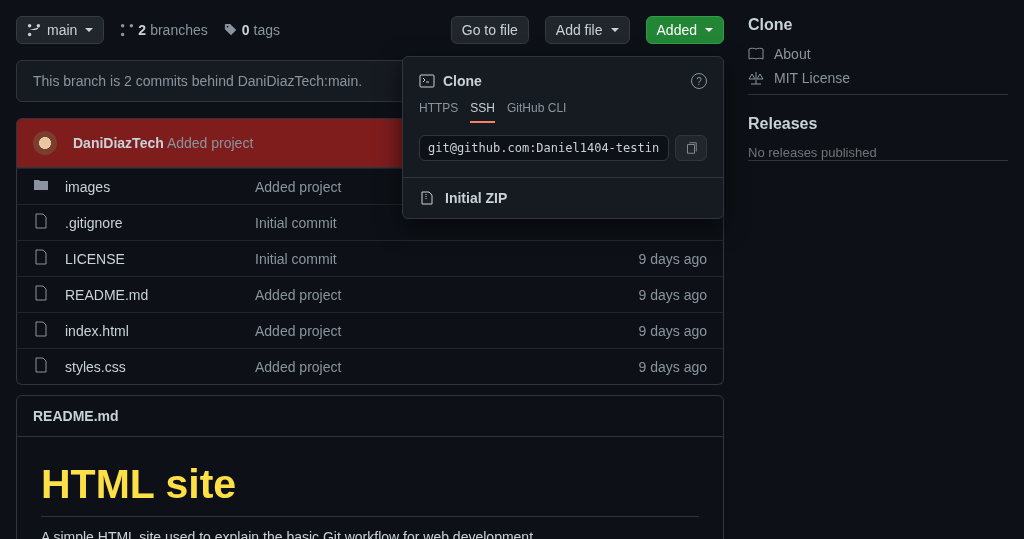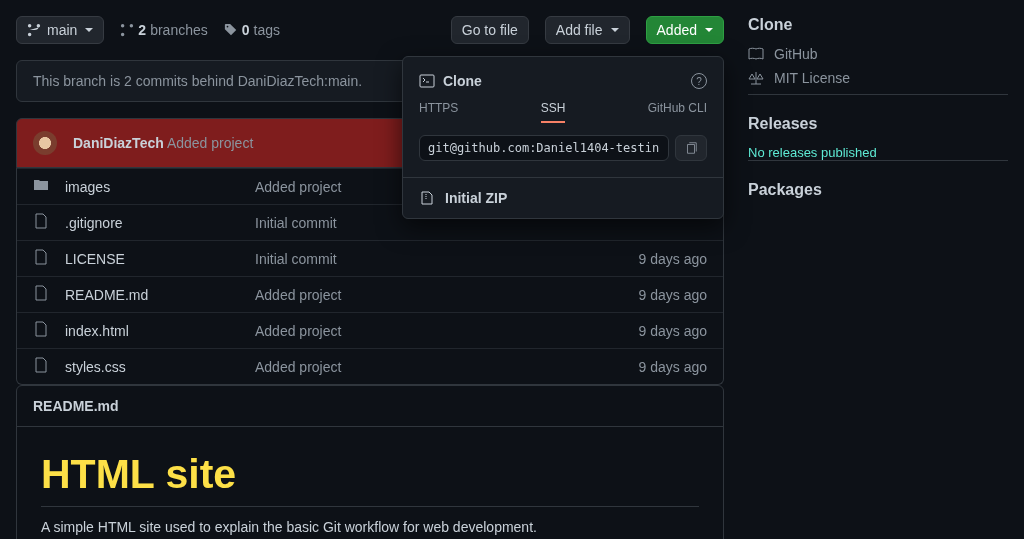--- a/index.html
+++ b/index.html
@@ -12,48 +12,48 @@
 .btn-green { background:#238636; border-color:#2ea043; color:#fff; }
 .caret::after { content:""; border:4px solid transparent; border-top-color:currentColor; display:inline-block; margin-left:2px; transform:translateY(2px); }
 .meta { display:inline-flex; align-items:center; gap:4px; color:#8b949e; font-size:14px; }
 .meta b { color:#c9d1d9; font-weight:600; }
 .spacer { flex:1; }
 .banner { background:#161b22; border:1px solid #30363d; border-radius:6px; padding:12px 16px; color:#8b949e; margin-bottom:16px; }
 .commit-row { background:#7f1d1d; border:1px solid #30363d; border-radius:6px 6px 0 0; padding:12px 16px; display:flex; align-items:center; gap:16px; }
 .avatar { width:24px; height:24px; border-radius:50%; background:radial-gradient(circle,#e8c7a3 35%,#7a3d2e 36%); }
 .commit-row b { color:#c9d1d9; }
 .commit-row span.msg { color:#8b949e; }
-.files { border:1px solid #30363d; border-top:none; border-radius:0 0 6px 6px; margin-bottom:0; }
+.files { border:1px solid #30363d; border-top:none; border-radius:0 0 6px 6px; margin-bottom:10px; }
 .file-row { display:flex; align-items:center; padding:8px 16px; border-top:1px solid #21262d; }
 .file-row .icon { width:16px; margin-right:16px; color:#8b949e; }
 .file-row .name { width:190px; color:#c9d1d9; }
 .file-row .msg { flex:1; color:#8b949e; }
 .file-row .time { color:#8b949e; }
 .readme-box { border:1px solid #30363d; border-radius:6px; }
 .readme-hdr { padding:12px 16px; border-bottom:1px solid #30363d; color:#c9d1d9; font-weight:600; }
 .readme-body { padding:24px; }
 .readme-body h1 { font-size:41px; color:#fde047; margin-bottom:12px; padding-bottom:8px; border-bottom:1px solid #30363d; }
 .readme-body p { color:#c9d1d9; }
 .dropdown { position:absolute; top:40px; right:0; width:322px; background:#161b22; border:1px solid #30363d; border-radius:6px; padding:16px; z-index:10; box-shadow:0 8px 24px rgba(0,0,0,0.6); }
 .dropdown .dtitle { display:flex; align-items:center; gap:8px; margin-bottom:12px;justify-content:flex-end; }
 .dropdown .dtitle b { color:#c9d1d9; }
 .dropdown .dtitle .help { margin-left:auto; color:#8b949e; width:16px; height:16px; border:1px solid #8b949e; border-radius:50%; font-size:10px; display:flex; align-items:center; justify-content:center; }
-.tabs { display:flex; gap:12px; font-size:12px; margin-bottom:12px;justify-content:space-between; }
+.tabs { display:flex; gap:12px; font-size:12px; margin-bottom:12px; }
 .tabs span { color:#8b949e; padding-bottom:6px; cursor:pointer; }
 .tabs span.active { color:#c9d1d9; border-bottom:2px solid #f78166; }
 .urlbox { display:flex; gap:6px; margin-bottom:8px; }
 .urlbox input { flex:1; background:#0d1117; border:1px solid #30363d; border-radius:6px; padding:5px 8px; color:#c9d1d9; font-family:monospace; font-size:12px; }
 .copybtn { background:#21262d; border:1px solid #30363d; border-radius:6px; width:32px; display:flex; align-items:center; justify-content:center; color:#8b949e; cursor:pointer; }
 .hint { font-size:12px; color:#8b949e; }
 .dlzip { border-top:1px solid #30363d; margin:16px -16px -16px; padding:12px 16px; display:flex; align-items:center; gap:10px; color:#c9d1d9; cursor:pointer; }
 .sidebar h2 { font-size:16px; color:#c9d1d9; margin-bottom:12px; }
 .about-desc { color:#c9d1d9; margin-bottom:16px; }
 .about-link { display:flex; align-items:center; gap:10px; color:#8b949e; margin-bottom:8px; cursor:pointer; }
 .section { border-top:1px solid #30363d; padding-top:20px; }
-.muted { color:#5eead4; font-size:13px; }
+.muted { color:#737373; font-size:13px; }
 .langbar { height:8px; background:#e34c26; border-radius:4px; margin:12px 0; }
 .langitem { display:flex; align-items:center; gap:8px; font-size:13px; }
 .dot { width:8px; height:8px; border-radius:50%; background:#e34c26; }
 svg { fill:currentColor; }
 </style>
 </head>
 <body>
 
 <div class="container">
   <div class="main">
@@ -186,32 +186,31 @@
       </div>
     </div>
   </div>
 
   <div class="sidebar">
     <h2>Clone</h2>
     <div class="about-link">
       <svg width="16" height="16" viewBox="0 0 16 16">
           <path d="M1 3c2-1 5-1 7 0 2-1 5-1 7 0v10c-2-1-5-1-7 0-2-1-5-1-7 0z" stroke="currentColor" fill="none"></path>
         </svg>
-      <span>GitHub</span>
+      <span>About</span>
     </div>
     <div class="about-link">
       <svg width="16" height="16" viewBox="0 0 16 16">
           <path d="M8 2v12M4 4l-3 5h6zM12 4l-3 5h6zM3 14h10" stroke="currentColor" fill="none"></path>
         </svg>
       <span>MIT License</span>
     </div>
 
     <div class="section">
       <h2>Releases</h2>
       <div class="muted">No releases published</div>
     </div>
 
     <div class="section">
-      <h2>Packages</h2>
     </div>
 
   </div>
 </div>
 
 </body></html>

